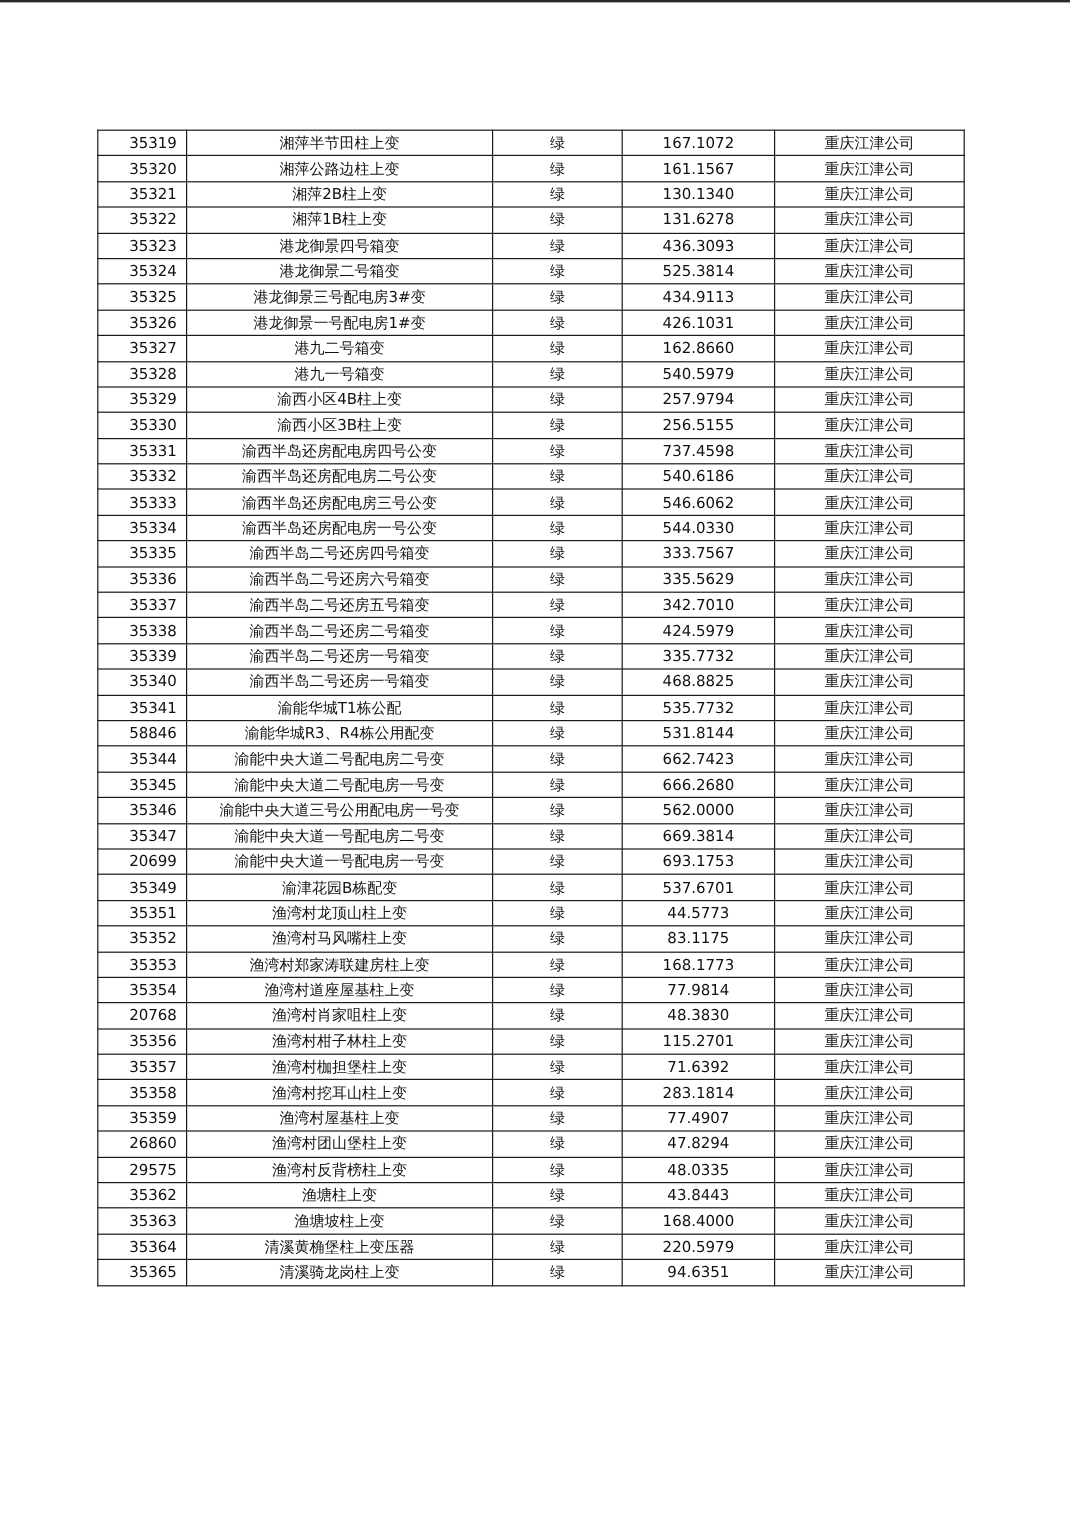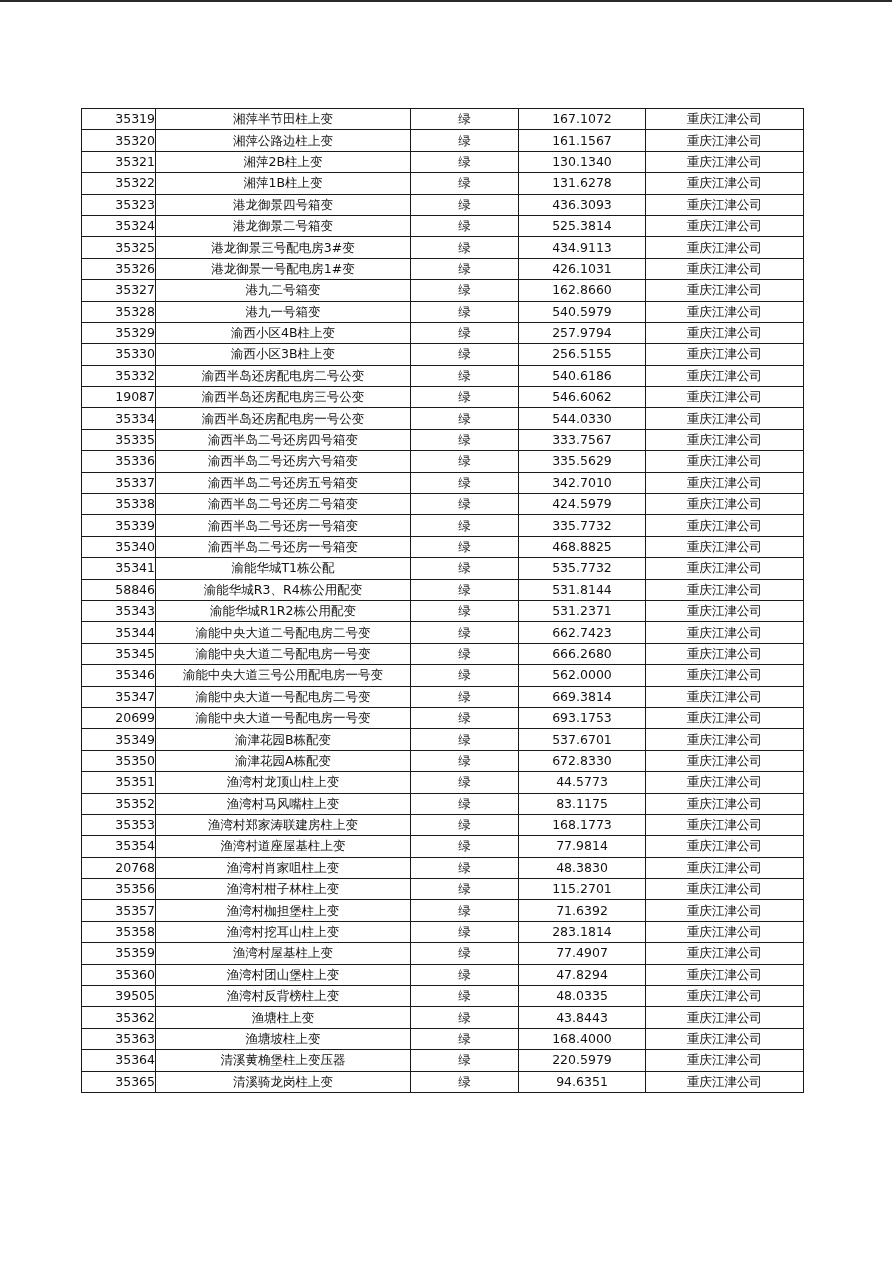--- a/index.html
+++ b/index.html
@@ -12,21 +12,21 @@
     width: 719px;
   }
   table.data td {
     border: 1px solid #1a1a1a;
     height: 20.4px; padding: 0;
     font-size: 12.5px; color: #111;
     text-align: center; vertical-align: middle;
     white-space: nowrap; overflow: hidden;
     line-height: 20px;
   }
-  table.data td.c-id { width: 74px; text-align: right; padding-left: 18px; box-sizing: border-box; }
+  table.data td.c-id { width: 74px; text-align: center; padding-left: 18px; box-sizing: border-box; }
   table.data td.c-name { width: 254px; }
   table.data td.c-color { width: 107px; }
   table.data td.c-val { width: 126px; }
   table.data td.c-co { width: 157px; }
 </style>
 </head>
 <body>
 
 <div class="page">
   <div class="top-rule"></div>
@@ -110,28 +110,35 @@
           <td class="c-co">重庆江津公司</td>
         </tr>
         <tr>
           <td class="c-id">35330</td>
           <td class="c-name">渝西小区3B柱上变</td>
           <td class="c-color">绿</td>
           <td class="c-val">256.5155</td>
           <td class="c-co">重庆江津公司</td>
         </tr>
         <tr>
+          <td class="c-id">35331</td>
+          <td class="c-name">渝西半岛还房配电房四号公变</td>
+          <td class="c-color">绿</td>
+          <td class="c-val">737.4598</td>
+          <td class="c-co">重庆江津公司</td>
+        </tr>
+        <tr>
           <td class="c-id">35332</td>
           <td class="c-name">渝西半岛还房配电房二号公变</td>
           <td class="c-color">绿</td>
           <td class="c-val">540.6186</td>
           <td class="c-co">重庆江津公司</td>
         </tr>
         <tr>
-          <td class="c-id">19087</td>
+          <td class="c-id">35333</td>
           <td class="c-name">渝西半岛还房配电房三号公变</td>
           <td class="c-color">绿</td>
           <td class="c-val">546.6062</td>
           <td class="c-co">重庆江津公司</td>
         </tr>
         <tr>
           <td class="c-id">35334</td>
           <td class="c-name">渝西半岛还房配电房一号公变</td>
           <td class="c-color">绿</td>
           <td class="c-val">544.0330</td>
@@ -187,27 +194,20 @@
           <td class="c-co">重庆江津公司</td>
         </tr>
         <tr>
           <td class="c-id">58846</td>
           <td class="c-name">渝能华城R3、R4栋公用配变</td>
           <td class="c-color">绿</td>
           <td class="c-val">531.8144</td>
           <td class="c-co">重庆江津公司</td>
         </tr>
         <tr>
-          <td class="c-id">35343</td>
-          <td class="c-name">渝能华城R1R2栋公用配变</td>
-          <td class="c-color">绿</td>
-          <td class="c-val">531.2371</td>
-          <td class="c-co">重庆江津公司</td>
-        </tr>
-        <tr>
           <td class="c-id">35344</td>
           <td class="c-name">渝能中央大道二号配电房二号变</td>
           <td class="c-color">绿</td>
           <td class="c-val">662.7423</td>
           <td class="c-co">重庆江津公司</td>
         </tr>
         <tr>
           <td class="c-id">35345</td>
           <td class="c-name">渝能中央大道二号配电房一号变</td>
           <td class="c-color">绿</td>
@@ -236,27 +236,20 @@
           <td class="c-co">重庆江津公司</td>
         </tr>
         <tr>
           <td class="c-id">35349</td>
           <td class="c-name">渝津花园B栋配变</td>
           <td class="c-color">绿</td>
           <td class="c-val">537.6701</td>
           <td class="c-co">重庆江津公司</td>
         </tr>
         <tr>
-          <td class="c-id">35350</td>
-          <td class="c-name">渝津花园A栋配变</td>
-          <td class="c-color">绿</td>
-          <td class="c-val">672.8330</td>
-          <td class="c-co">重庆江津公司</td>
-        </tr>
-        <tr>
           <td class="c-id">35351</td>
           <td class="c-name">渔湾村龙顶山柱上变</td>
           <td class="c-color">绿</td>
           <td class="c-val">44.5773</td>
           <td class="c-co">重庆江津公司</td>
         </tr>
         <tr>
           <td class="c-id">35352</td>
           <td class="c-name">渔湾村马风嘴柱上变</td>
           <td class="c-color">绿</td>
@@ -306,28 +299,28 @@
           <td class="c-co">重庆江津公司</td>
         </tr>
         <tr>
           <td class="c-id">35359</td>
           <td class="c-name">渔湾村屋基柱上变</td>
           <td class="c-color">绿</td>
           <td class="c-val">77.4907</td>
           <td class="c-co">重庆江津公司</td>
         </tr>
         <tr>
-          <td class="c-id">35360</td>
+          <td class="c-id">26860</td>
           <td class="c-name">渔湾村团山堡柱上变</td>
           <td class="c-color">绿</td>
           <td class="c-val">47.8294</td>
           <td class="c-co">重庆江津公司</td>
         </tr>
         <tr>
-          <td class="c-id">39505</td>
+          <td class="c-id">29575</td>
           <td class="c-name">渔湾村反背榜柱上变</td>
           <td class="c-color">绿</td>
           <td class="c-val">48.0335</td>
           <td class="c-co">重庆江津公司</td>
         </tr>
         <tr>
           <td class="c-id">35362</td>
           <td class="c-name">渔塘柱上变</td>
           <td class="c-color">绿</td>
           <td class="c-val">43.8443</td>

